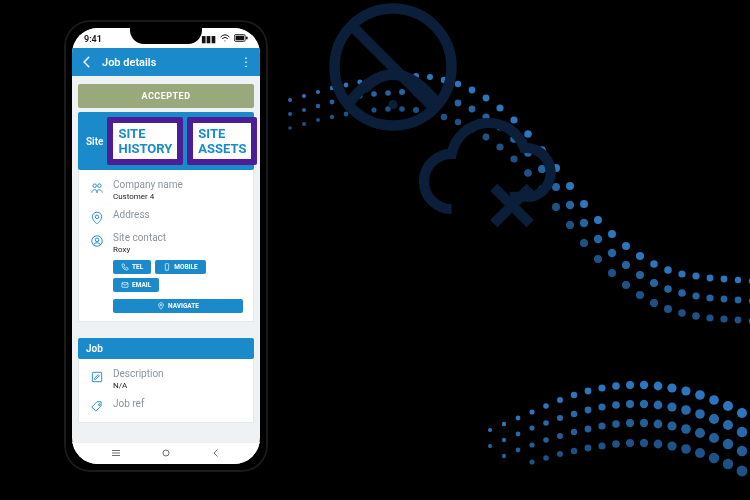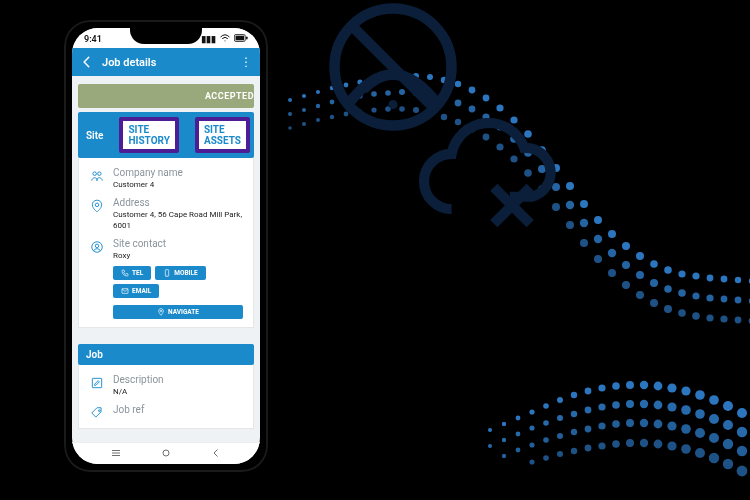--- a/index.html
+++ b/index.html
@@ -71,46 +71,46 @@
   }
   .app-bar .back { width: 14px; height: 14px; display:flex; align-items:center; justify-content:center; }
   .app-bar .title { font-size: 11px; font-weight: 600; flex: 1; }
   .app-bar .menu { font-size: 12px; line-height: 1; }
 
   
   .status-banner {
     margin: 6px 6px 4px;
     background: #9aa97c;
     color: #fff;
-    text-align: right;
+    text-align: center;
     font-size: 9px;
     font-weight: 700;
     letter-spacing: .5px;
-    padding: 7px 0;
+    padding: 7px 8px;
     border-radius: 2px;
   }
 
   
   .section-header {
     background: #1a8acb;
     color: #fff;
     margin: 4px 6px 0;
     padding: 5px 8px;
-    display: flex; align-items: center; gap: 16px;
+    display: flex; align-items: center; gap: 4px;
     border-radius: 2px;
   }
   .section-header .label {
     font-size: 10px; font-weight: 600; flex: 1;
   }
   .pill-btn {
     background: #fff; color: #1a8acb;
-    font-size: 10px; font-weight: 700;
+    font-size: 13px; font-weight: 700;
     padding: 3px 5px;
     border-radius: 2px;
-    border: 4px solid #4c1d95;
+    border: 6px solid #4c1d95;
   }
 
   
   .card {
     background: #fff;
     margin: 0 6px;
     padding: 4px 0 6px;
     border-left: 1px solid #e6e6e6;
     border-right: 1px solid #e6e6e6;
     border-bottom: 1px solid #e6e6e6;
@@ -472,21 +472,20 @@
 
           <div class="row">
             <div class="ico">
               <svg viewBox="0 0 24 24">
                   <path d="M12 2 C7 2 4 6 4 10 c0 6 8 12 8 12 s8-6 8-12 C20 6 17 2 12 2z"></path>
                   <circle cx="12" cy="10" r="3"></circle>
                 </svg>
             </div>
             <div class="body">
               <div class="lbl">Address</div>
-              <div class="val">Customer 4, 56 Cape Road Mill Park, 6001</div>
             </div>
           </div>
 
           <div class="row">
             <div class="ico">
               <svg viewBox="0 0 24 24">
                   <circle cx="12" cy="12" r="9"></circle>
                   <circle cx="12" cy="10" r="3"></circle>
                   <path d="M6 19c1-3 4-4 6-4s5 1 6 4"></path>
                 </svg>

